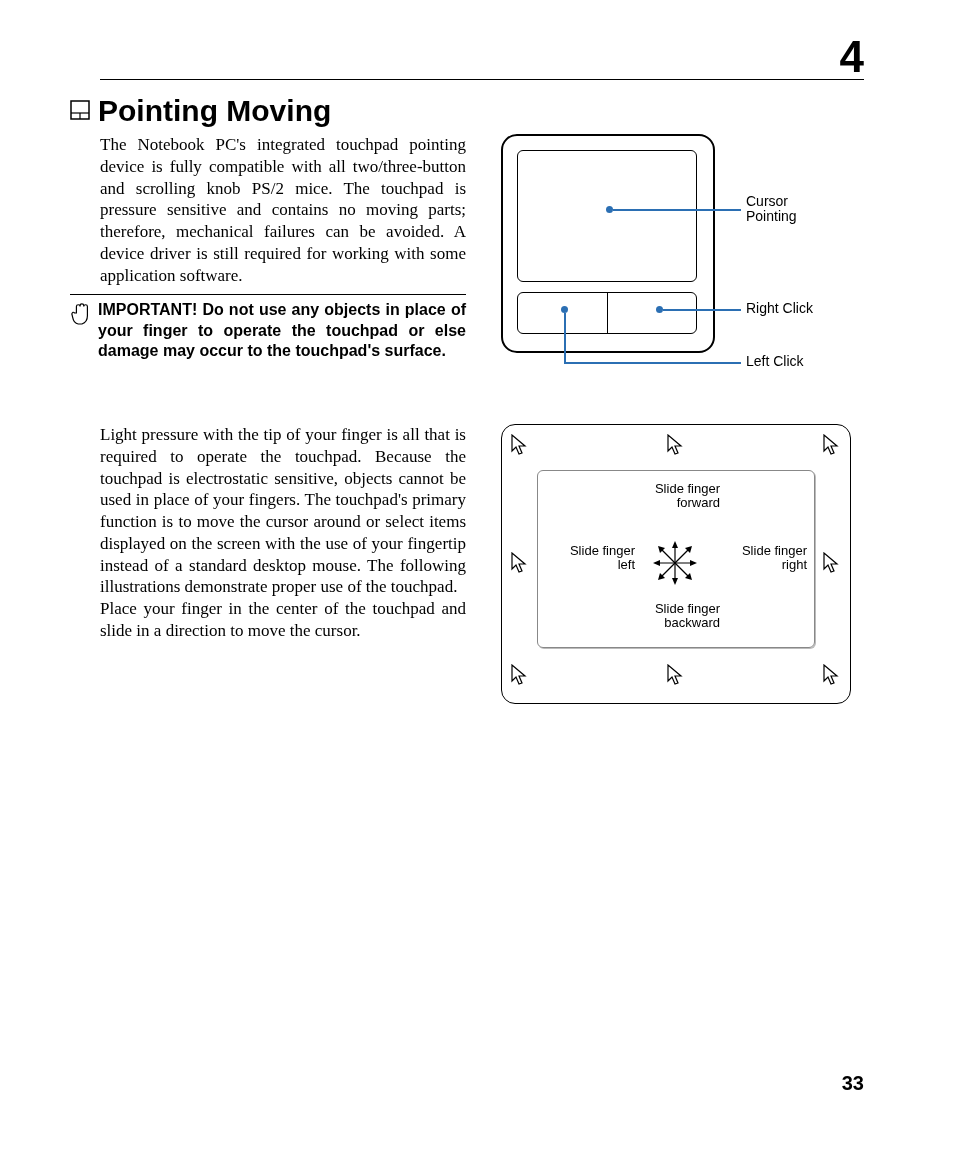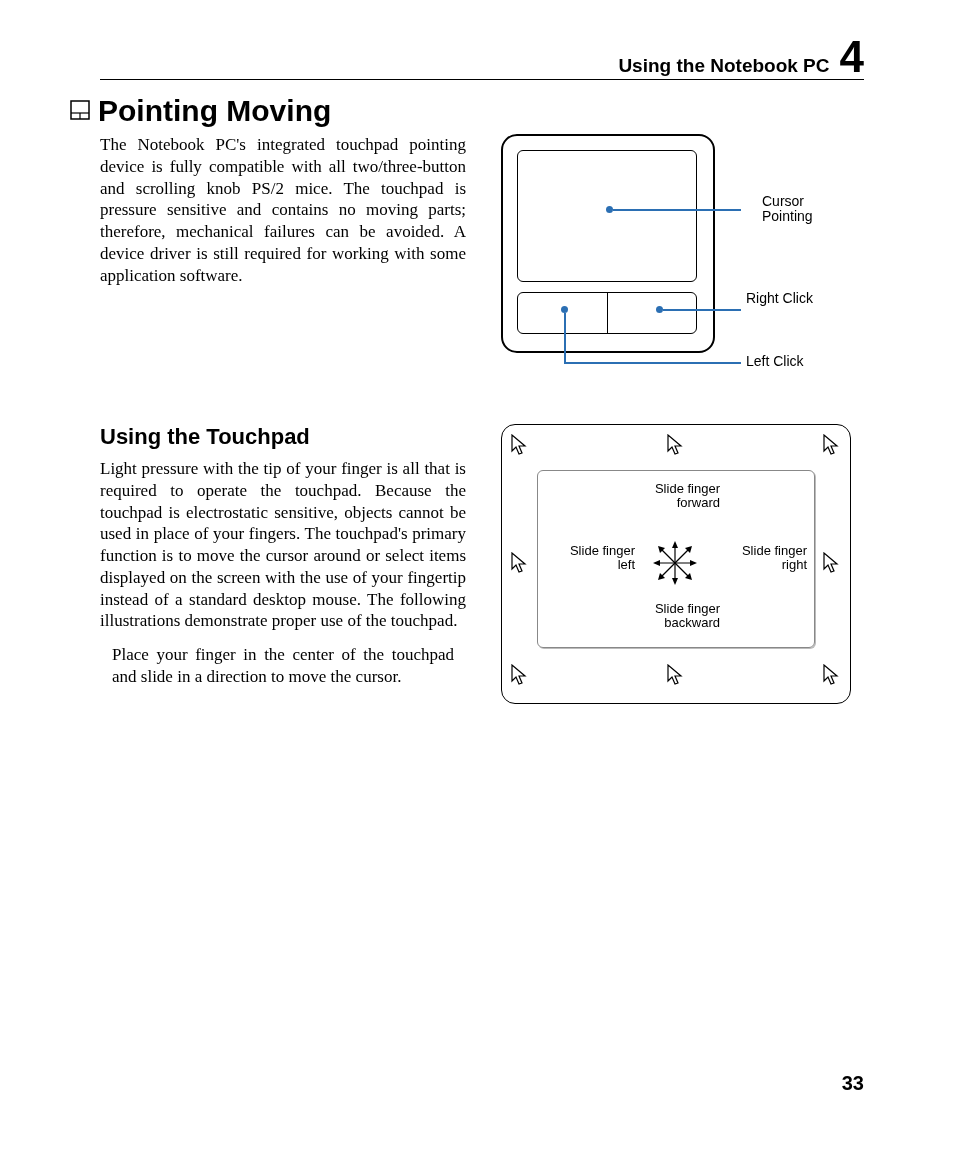--- a/index.html
+++ b/index.html
@@ -38,67 +38,71 @@
   .sf{position:absolute;font-family:Helvetica,Arial,sans-serif;font-size:13px;text-align:right;line-height:1.1;width:90px;}
   .star{position:absolute;left:150px;top:115px;}
   .pn{position:absolute;right:90px;bottom:60px;font-family:Helvetica,Arial,sans-serif;font-weight:bold;font-size:20px;}
   .cur{position:absolute;}
 </style>
 </head>
 <body>
 
 <div class="page">
   <div class="hdr">
-    <span class="hdr-text">Using the Notebook PC</span>
     <span class="hdr-num">4</span>
   </div>
   <div class="rule"></div>
 
   <div class="title-row">
     <svg class="sq" viewBox="0 0 20 20">
         <rect x="1" y="1" width="18" height="18" fill="none" stroke="#000" stroke-width="1.5"></rect>
         <line x1="1" y1="13" x2="19" y2="13" stroke="#000" stroke-width="1.2"></line>
         <line x1="10" y1="13" x2="10" y2="19" stroke="#000" stroke-width="1.2"></line>
       </svg>
     <h1>Pointing Moving</h1>
   </div>
 
   <div class="cols">
     <div class="col-text">
       <p class="just" style="margin:0;">The Notebook PC's integrated touchpad pointing device is fully compatible with all two/three-button and scrolling knob PS/2 mice. The touchpad is pressure sensitive and contains no moving parts; therefore, mechanical failures can be avoided. A device driver is still required for working with some application software.</p>
+      <div class="note-row">
+        <svg class="hand" viewBox="0 0 24 28">
+            <path d="M7 12 V5 q0-2 2-2 t2 2 V4 q0-2 2-2 t2 2 V5 q0-2 2-2 t2 2 v10 q0 7-6 9 h-4 q-5-1-6-7 l-1-4 q1-3 3-1 z" fill="none" stroke="#000" stroke-width="1.3"></path>
+          </svg>
+        <p class="note" style="margin:0;flex:1;">IMPORTANT! Do not use any objects in place of your finger to operate the touchpad or else damage may occur to the touchpad's surface.</p>
+      </div>
     </div>
     <div class="col-fig">
       <div class="fig1">
         <div class="tp-outer"></div>
         <div class="tp-pad"></div>
         <div class="tp-btnrow">
             <div></div>
             <div></div>
           </div>
         <span class="dot" style="left:105px;top:72px;"></span>
         <div class="lead" style="left:112px;top:75px;width:128px;"></div>
-        <div class="lbl" style="left:245px;top:60px;margin-left:16px;">
+        <div class="lbl" style="left:245px;top:60px;">
           <span>Cursor</span><br><span>Pointing</span>
         </div>
         <span class="dot" style="left:155px;top:172px;"></span>
         <div class="lead" style="left:162px;top:175px;width:78px;"></div>
-        <div class="lbl" style="left:245px;top:157px;">Right Click</div>
+        <div class="lbl" style="left:245px;top:167px;">Right Click</div>
         <span class="dot" style="left:60px;top:172px;"></span>
         <div class="leadv" style="left:63px;top:179px;height:50px;"></div>
         <div class="lead" style="left:63px;top:228px;width:177px;"></div>
         <div class="lbl" style="left:245px;top:220px;">Left Click</div>
       </div>
     </div>
   </div>
 
   <div class="cols sec2">
     <div class="col-text">
-      <h2>Using the Touchpad</h2>
       <p class="just" style="margin:0;">Light pressure with the tip of your finger is all that is required to operate the touchpad. Because the touchpad is electrostatic sensitive, objects cannot be used in place of your fingers. The touchpad's primary function is to move the cursor around or select items displayed on the screen with the use of your fingertip instead of a standard desktop mouse. The following illustrations demonstrate proper use of the touchpad.</p>
-      <p class="just" style="margin:12px;">Place your finger in the center of the touchpad and slide in a direction to move the cursor.</p>
+      <p class="just" style="margin:0;">Place your finger in the center of the touchpad and slide in a direction to move the cursor.</p>
     </div>
     <div class="col-fig">
       <div class="fig2">
         <div class="f2-outer"></div>
         <div class="f2-inner"></div>
         <svg class="cur" style="left:10px;top:10px;" width="16" height="22" viewBox="0 0 16 22">
             <path d="M1 1 L1 17 L5 13 L8 20 L11 19 L8 12 L14 12 Z" fill="#fff" stroke="#000" stroke-width="1.2"></path>
           </svg>
         <svg class="cur" style="left:166px;top:10px;" width="16" height="22" viewBox="0 0 16 22">
             <path d="M1 1 L1 17 L5 13 L8 20 L11 19 L8 12 L14 12 Z" fill="#fff" stroke="#000" stroke-width="1.2"></path>

